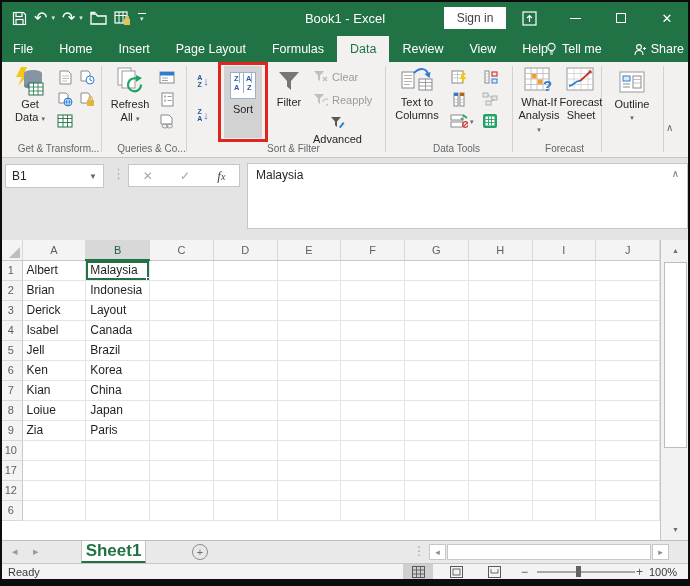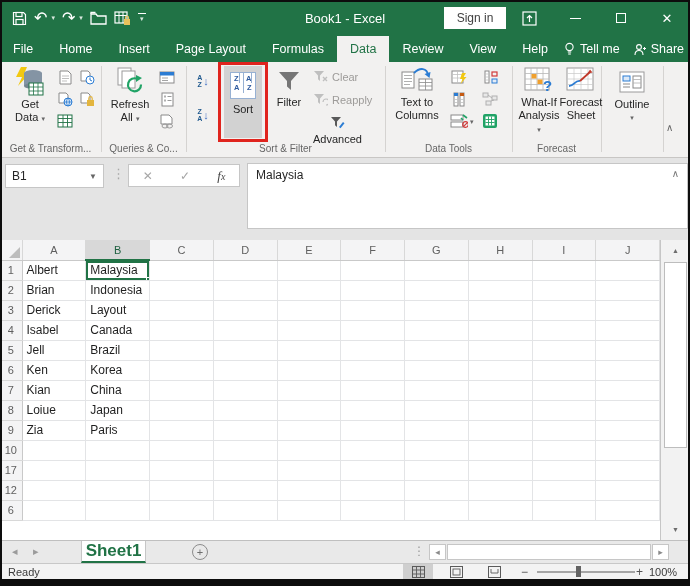--- a/index.html
+++ b/index.html
@@ -24,29 +24,29 @@
   .winbtn { width:46px; height:36px; display:flex; align-items:center; justify-content:center; color:#fff; }
   .minbar { width:11px; height:1px; background:#fff; display:block; }
   .maxbox { width:10px; height:10px; border:1px solid #fff; display:block; }
   .closex { font-size:13px; }
 
   
   .tabrow { position:absolute; left:0; top:36px; width:690px; height:26px; background:#217346; display:flex; }
   #tabs { display:flex; height:26px; }
   .tab { padding:0 13px; height:26px; display:flex; align-items:center; color:#fff; font-size:12.5px; cursor:pointer; }
   .tab.active { background:#f2f1f0; color:#217346; }
-  .tabright { position:absolute; right:6px; top:36px; height:26px; display:flex; align-items:center; gap:14px;
+  .tabright { position:absolute; right:6px; top:36px; height:26px; display:flex; align-items:center; gap:32px;
               color:#fff; font-size:12.5px; }
   .tabright .tr-item { display:flex; align-items:center; gap:5px; }
 
   
   .ribbon { position:absolute; left:0; top:62px; width:690px; height:96px; background:#f2f1f0;
             border-bottom:1px solid #c8c6c4; }
   .vsep { position:absolute; top:4px; height:86px; width:1px; background:#d5d3d1; }
-  .glabel { position:absolute; bottom:3px; font-size:10px; color:#666; text-align:center; }
+  .glabel { position:absolute; bottom:3px; font-size:10px; color:#666; text-align:center;margin-left:8px; }
   .bigbtn { position:absolute; top:4px; display:flex; flex-direction:column; align-items:center;
             font-size:11px; color:#262626; line-height:13px; text-align:center; cursor:pointer; }
   .bigbtn .ic { margin-bottom:2px; }
   .caretg { font-size:7px; color:#666; }
   .smicon { position:absolute; width:18px; height:18px; display:flex; align-items:center; justify-content:center; cursor:pointer; }
   .srow { display:flex; align-items:center; gap:4px; position:absolute; font-size:11px; cursor:pointer; }
   .srow.dis { color:#9d9b99; }
   .srow.en { color:#262626;flex-direction:column; }
 
   

